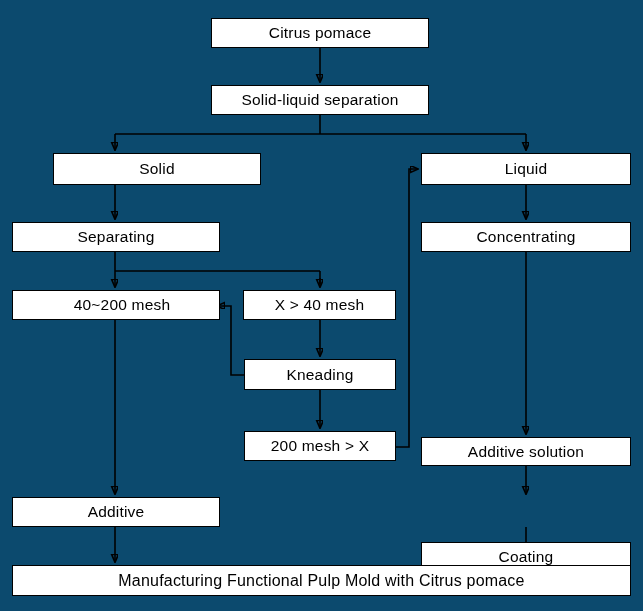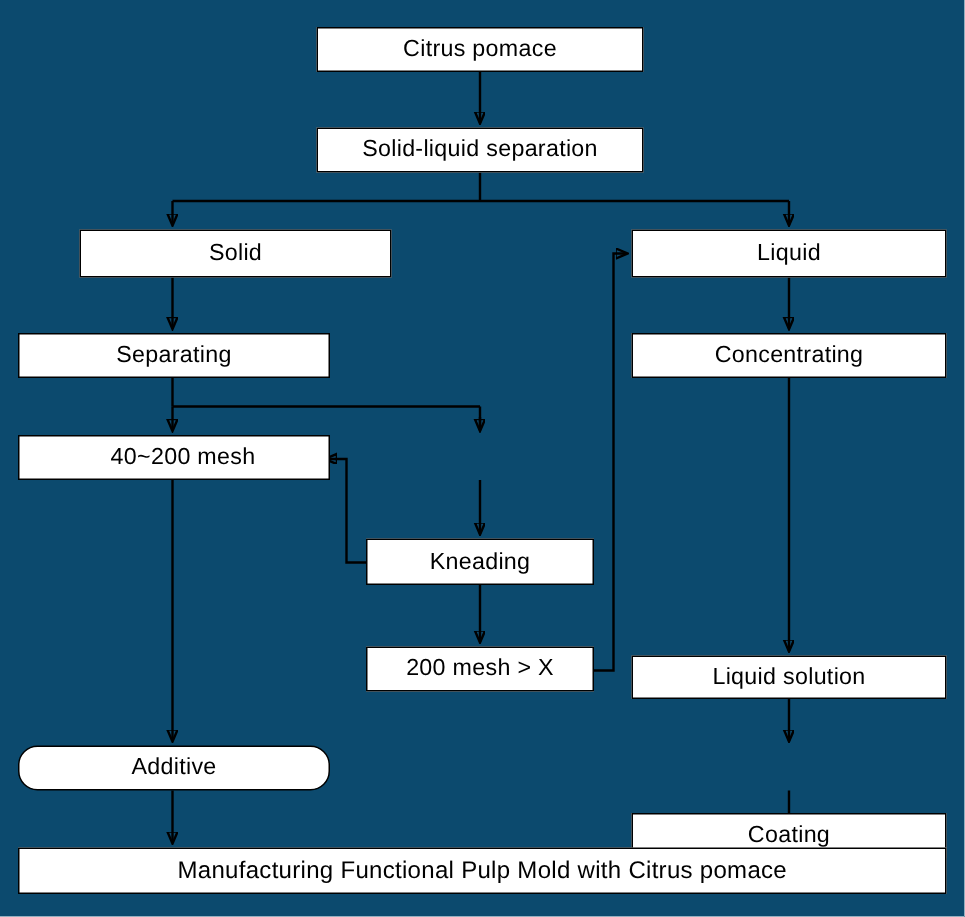--- a/index.html
+++ b/index.html
@@ -98,26 +98,27 @@
   <div class="node" style="left:12px; top:153px; width:208px; height:32px;margin-left:41px;">Solid</div>
 
   <div class="node" style="left:421px; top:153px; width:210px; height:32px;">Liquid</div>
 
   <div class="node" style="left:421px; top:222px; width:210px; height:30px;">Concentrating</div>
 
   <div class="node" style="left:12px; top:222px; width:208px; height:30px;">Separating</div>
 
   <div class="node" style="left:12px; top:290px; width:208px; height:30px;padding-left:12px;">40~200 mesh</div>
 
+  <div class="node" style="left:243px; top:290px; width:153px; height:30px;">X &gt; 40 mesh</div>
 
   <div class="node" style="left:244px; top:359px; width:152px; height:31px;">Kneading</div>
 
   <div class="node" style="left:244px; top:431px; width:152px; height:30px;">200 mesh &gt; X</div>
 
-  <div class="node" style="left:421px; top:437px; width:210px; height:29px;">Liquid solution</div>
+  <div class="node" style="left:421px; top:437px; width:210px; height:29px;">Additive solution</div>
 
-  <div class="node" style="left:12px; top:497px; width:208px; height:30px;border-radius:13px;">Additive</div>
+  <div class="node" style="left:12px; top:497px; width:208px; height:30px;">Additive</div>
 
   <div class="node" style="left:421px; top:497px; width:210px; height:30px;margin-top:45px;">Coating</div>
 
   <div class="node wide-label" style="left:12px; top:565px; width:619px; height:31px;">Manufacturing Functional Pulp Mold with Citrus pomace</div>
 
 </div>
 
 </body></html>

